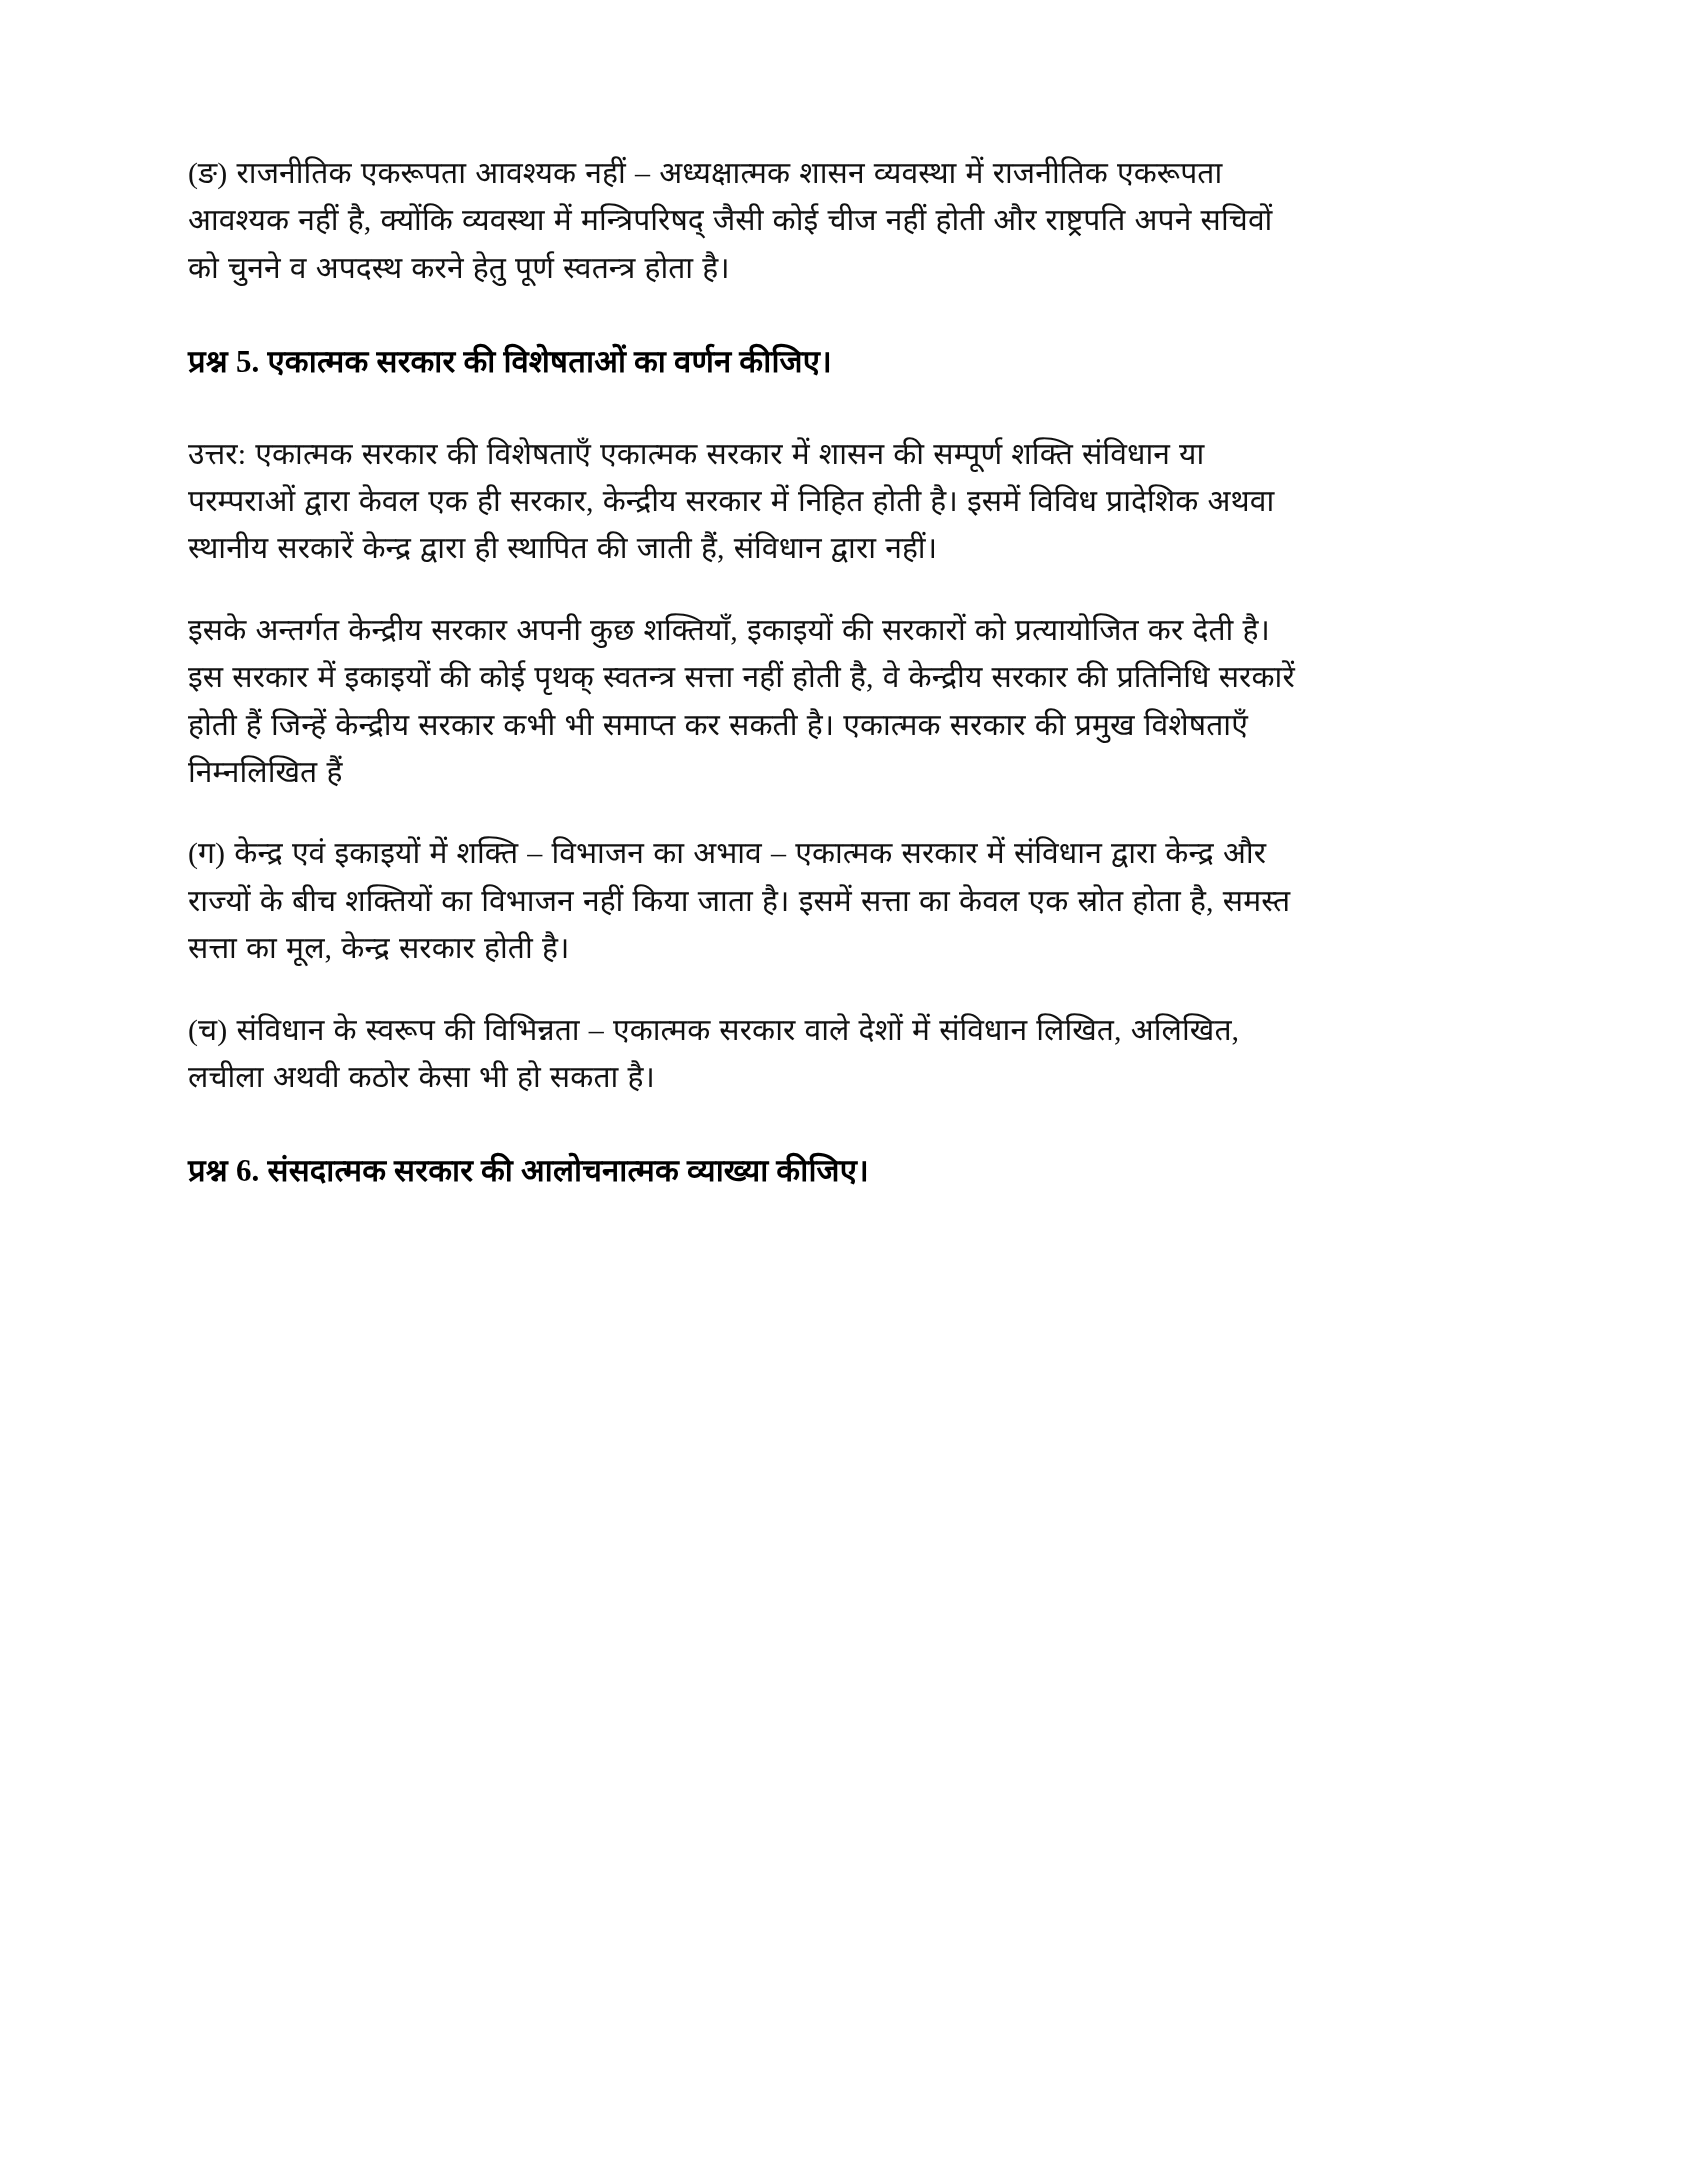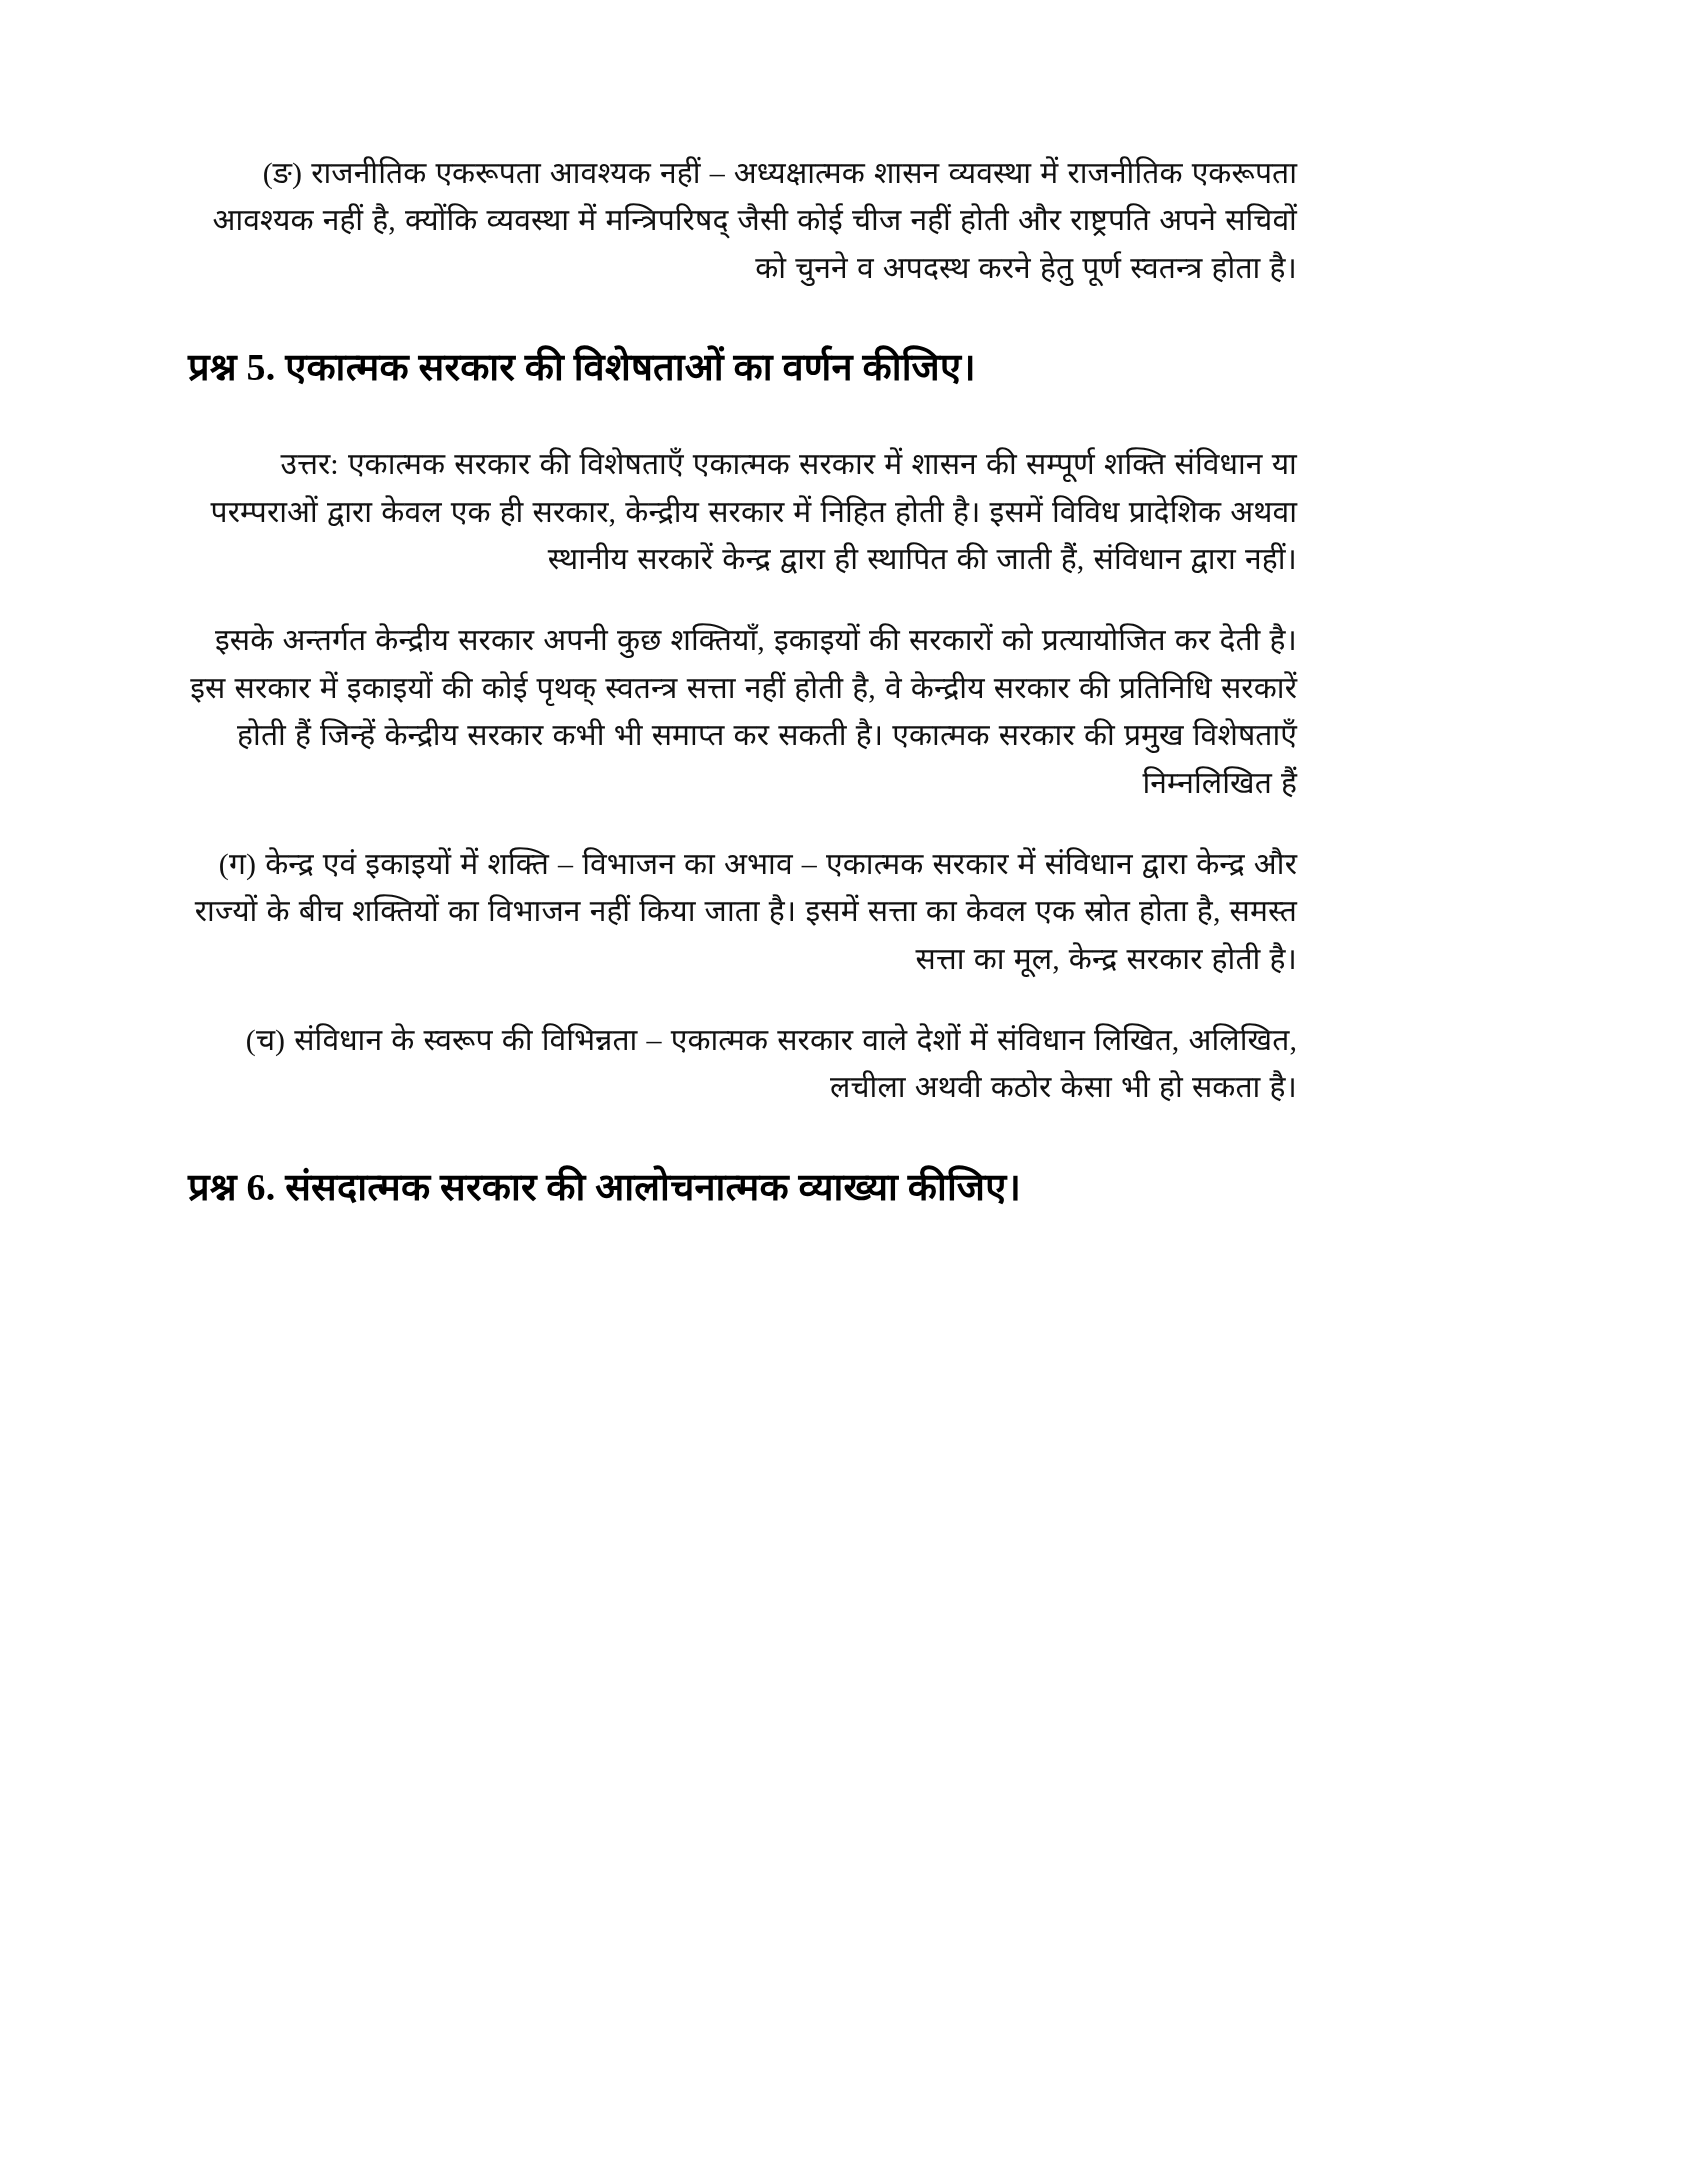--- a/index.html
+++ b/index.html
@@ -22,31 +22,31 @@
     height: 2178px;
     background: #ffffff;
     padding: 149px 198px 149px 188px;
   }
   .content {
     width: 1109px;
   }
   .para {
     font-size: 30px;
     line-height: 1.58;
-    text-align: right;
+    text-align: left;
     margin: 0 0 34px 0;
     letter-spacing: 0.1px;
     word-spacing: 1.5px;
     color: #111111;
   }
   .para:last-child {
     margin-bottom: 0;
   }
   .heading {
-    font-size: 38px;
+    font-size: 31px;
     line-height: 1.5;
     font-weight: bold;
     margin: 48px 0 44px 0;
     letter-spacing: 0.2px;
     color: #000000;
   }
   .lead {
     font-weight: normal;
   }
 </style>

